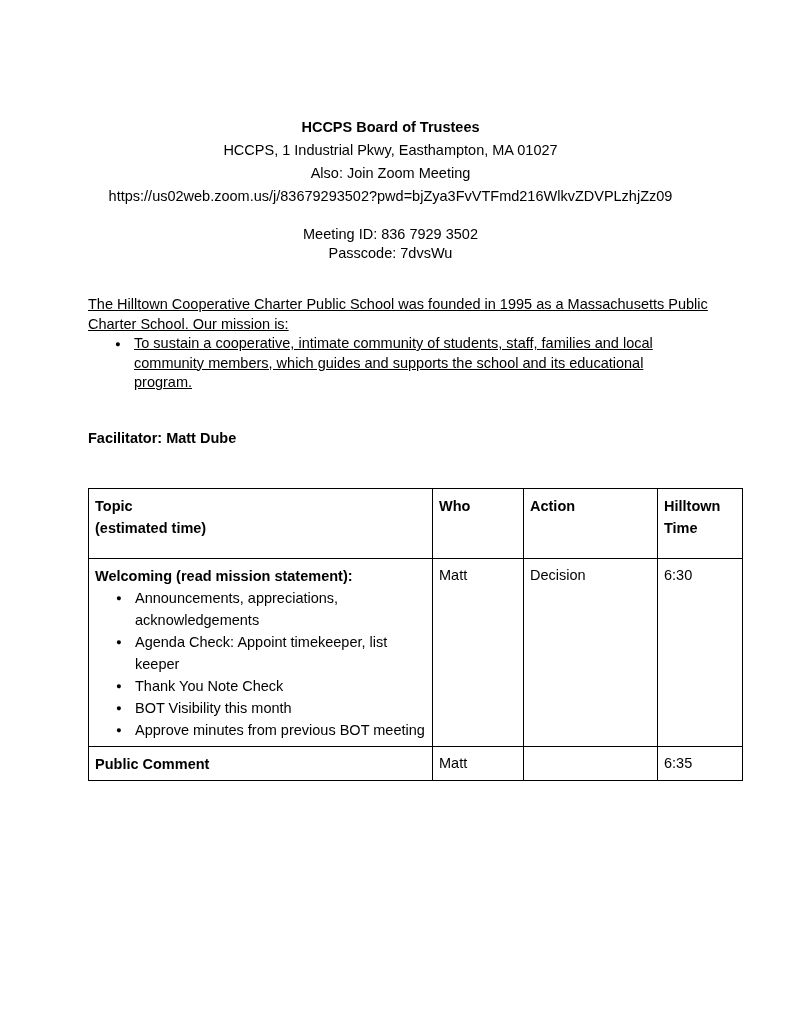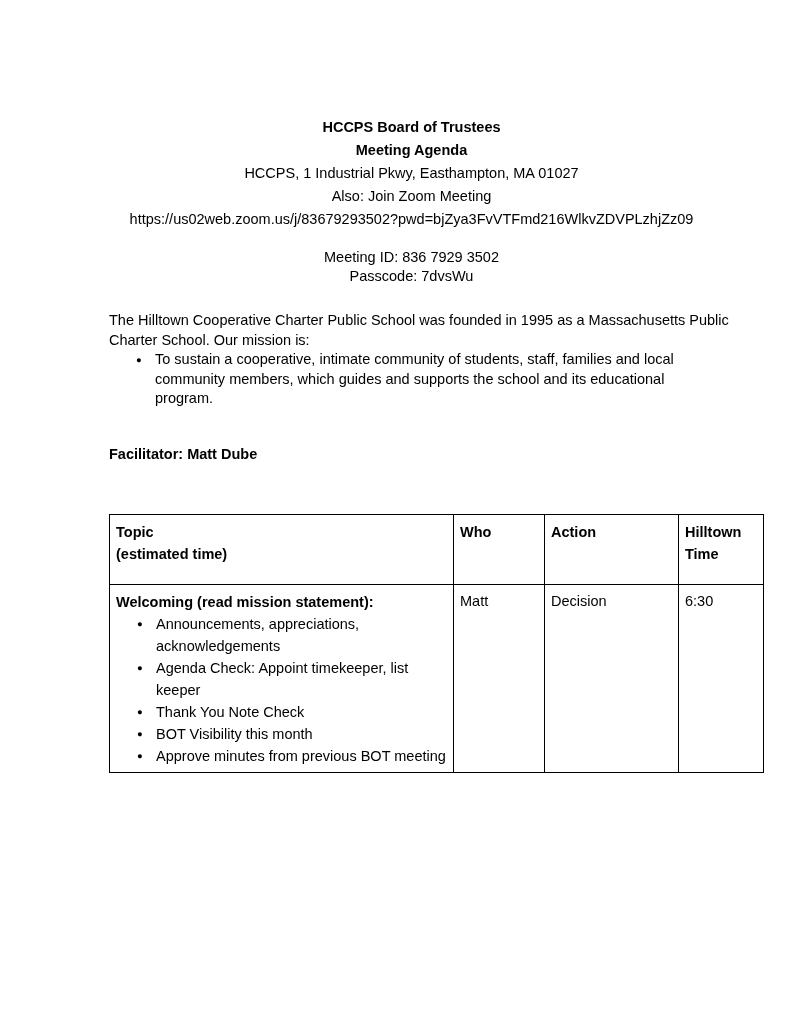--- a/index.html
+++ b/index.html
@@ -11,54 +11,54 @@
     margin: 0 auto;
     background: #ffffff;
     color: #000000;
     font-family: "Liberation Sans", sans-serif;
     font-size: 14.5px;
     overflow: hidden;
   }
   .content {
     position: absolute;
     top: 116px;
-    left: 109px;
+    left: 88px;
     width: 656px;
   }
   .preline { white-space: pre-line; }
 
   
   .doc-header { width: 605px; text-align: center; }
   .doc-header .line { line-height: 23px; }
   .bold { font-weight: bold; }
   .meeting-creds { width: 605px; text-align: center; margin-top: 17px; }
   .meeting-creds .line { line-height: 18.5px; }
 
   
-  .mission { margin-top: 26px; line-height: 19.5px; }
+  .mission { margin-top: 33px; line-height: 19.5px; text-decoration: underline; }
   ul.doc-bullets { list-style: none; }
   ul.doc-bullets li {
     position: relative;
     padding-left: 46px;
     line-height: 19.5px;
   }
   ul.doc-bullets li::before {
     content: "●";
     position: absolute;
     left: 27px;
     top: 0;
     font-size: 9.5px;
     line-height: 19.5px;
   }
 
   .facilitator { margin-top: 36px; line-height: 19.5px; font-weight: bold; }
 
   
   table.agenda {
-    margin-top: 50px;
+    margin-top: 40px;
     width: 654px;
     table-layout: fixed;
     border-collapse: collapse;
     border-radius: 32px;
   }
   table.agenda th, table.agenda td {
     border: 1.5px solid #000;
     vertical-align: top;
     text-align: left;
     padding: 6px 6px 5px 6px;
@@ -84,21 +84,20 @@
   td.v-bottom { vertical-align: bottom; padding-bottom: 9px; }
 </style>
 </head>
 <body>
 
 <div class="page">
   <div class="content">
 
     <div class="doc-header">
       <div class="line bold">HCCPS Board of Trustees</div>
-      <div class="line bold">Meeting Agenda</div>
       <div class="line">HCCPS, 1 Industrial Pkwy, Easthampton, MA 01027</div>
       <div class="line">Also: Join Zoom Meeting</div>
       <div class="line">https://us02web.zoom.us/j/83679293502?pwd=bjZya3FvVTFmd216WlkvZDVPLzhjZz09</div>
     </div>
 
     <div class="meeting-creds">
       <div class="line">Meeting ID: 836 7929 3502</div>
       <div class="line">Passcode: 7dvsWu</div>
     </div>
 
@@ -142,17 +141,25 @@
 keeper</li>
               <li class="preline">Thank You Note Check</li>
               <li class="preline">BOT Visibility this month</li>
               <li class="preline">Approve minutes from previous BOT meeting</li>
             </ul>
           </td>
           <td>Matt</td>
           <td class="v-bottom">Decision</td>
           <td>6:30</td>
         </tr>
+        <tr>
+          <td>
+            <div class="cell-topic-title">Public Comment</div>
+          </td>
+          <td>Matt</td>
+          <td></td>
+          <td>6:35</td>
+        </tr>
       </tbody>
     </table>
 
   </div>
 </div>
 
 </body></html>

